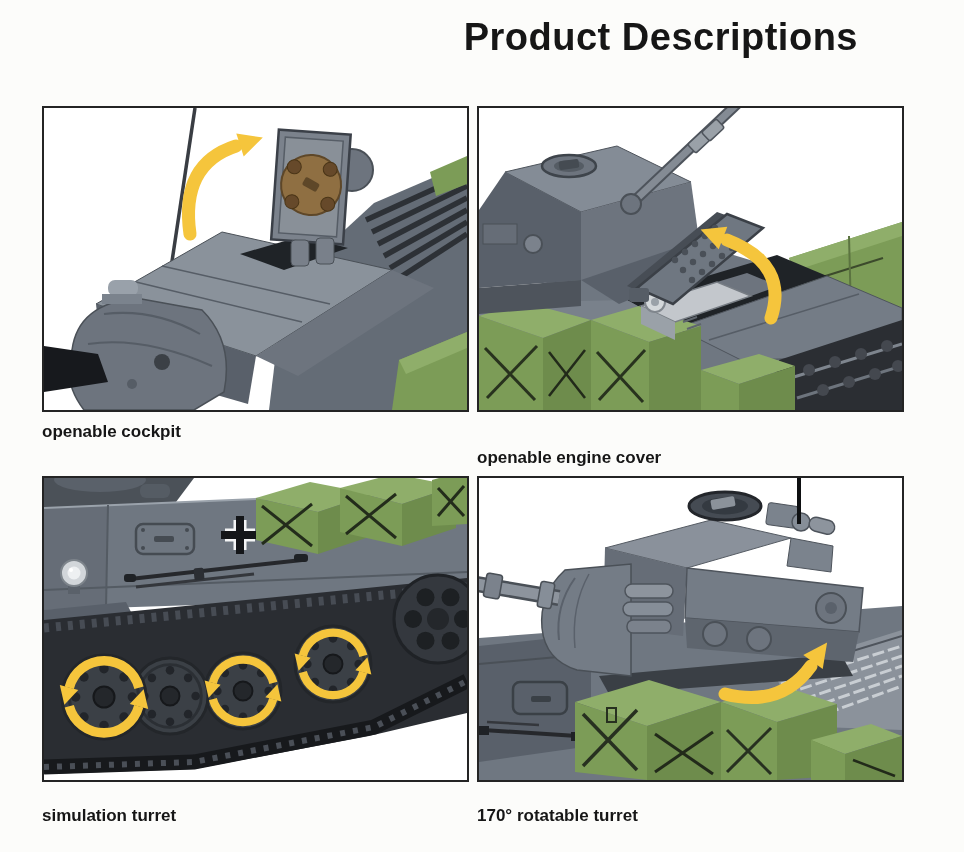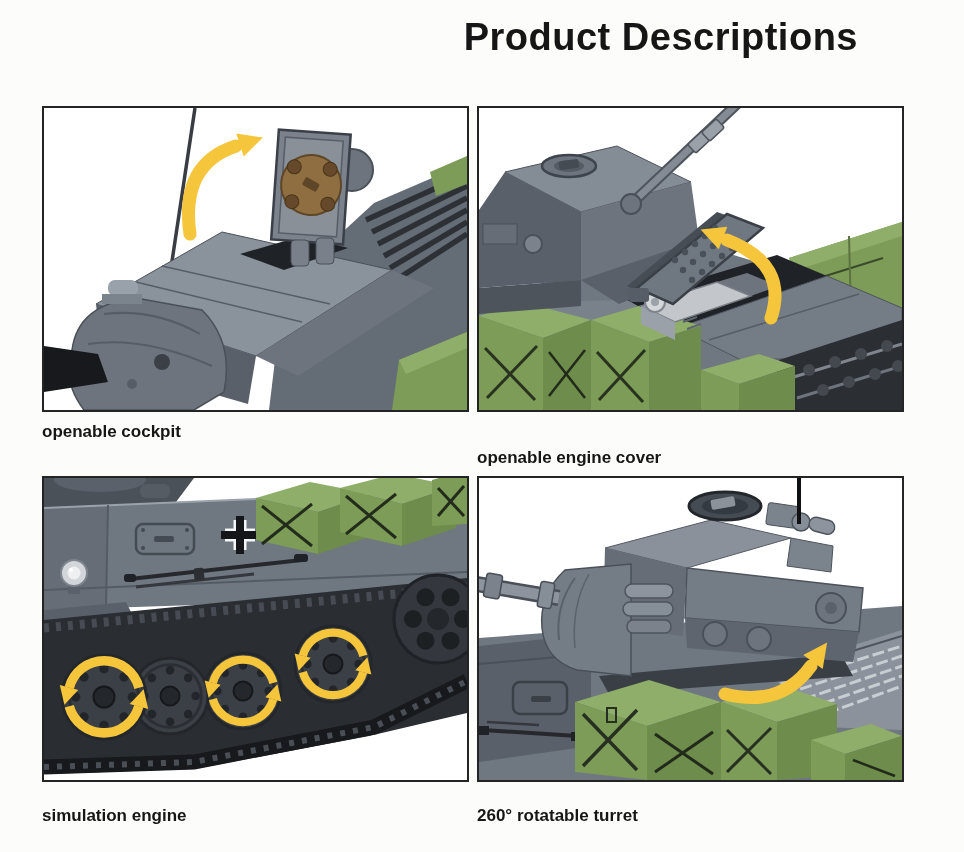--- a/index.html
+++ b/index.html
@@ -296,21 +296,21 @@
         <use href="#roadWheel" transform="translate(126,218) scale(0.95)"></use>
         <use href="#roadWheel" transform="translate(60,219) scale(1.05)"></use>
       </g>
       <g>
         <use href="#rotArrow" transform="translate(60,219) scale(1.06)"></use>
         <use href="#rotArrow" transform="translate(199,213) scale(0.92)"></use>
         <use href="#rotArrow" transform="translate(289,186) scale(0.92)"></use>
       </g>
     </svg>
   </figure>
-  <div class="caption c3">simulation engine</div>
+  <div class="caption c3">simulation turret</div>
 
   <figure class="panel p4" style="margin:0">
     <svg viewBox="0 0 423 302" role="img">
       <g>
         <polygon points="0,160 423,128 423,302 0,302" fill="#6F7781"></polygon>
         <polygon points="0,168 112,156 112,268 0,284" fill="#59606a"></polygon>
         <line x1="0" y1="186" x2="112" y2="176" stroke="#4a5057" stroke-width="2"></line>
         <rect x="34" y="204" width="54" height="32" rx="7" fill="none" stroke="#3a4046" stroke-width="2.5"></rect>
         <rect x="52" y="218" width="20" height="6" rx="2" fill="#3a4046"></rect>
         <line x1="4" y1="252" x2="98" y2="258" stroke="#26282c" stroke-width="4"></line>
@@ -384,15 +384,15 @@
         <polygon points="332,262 366,276 366,302 332,302" fill="#7C9C57"></polygon>
         <polygon points="366,276 423,258 423,302 366,302" fill="#6E8C4C"></polygon>
         <line x1="374" y1="282" x2="416" y2="298" stroke="#222a1a" stroke-width="2.5"></line>
       </g>
       <g>
         <path d="M 246 216 Q 302 230 332 188" fill="none" stroke="#F5C53C" stroke-width="13" stroke-linecap="round"></path>
         <polygon points="0,-12 24,0 0,12" fill="#F5C53C" transform="translate(334,184) rotate(-54)"></polygon>
       </g>
     </svg>
   </figure>
-  <div class="caption c4">260° rotatable turret</div>
+  <div class="caption c4">170° rotatable turret</div>
 
 </div>
 
 </body></html>

